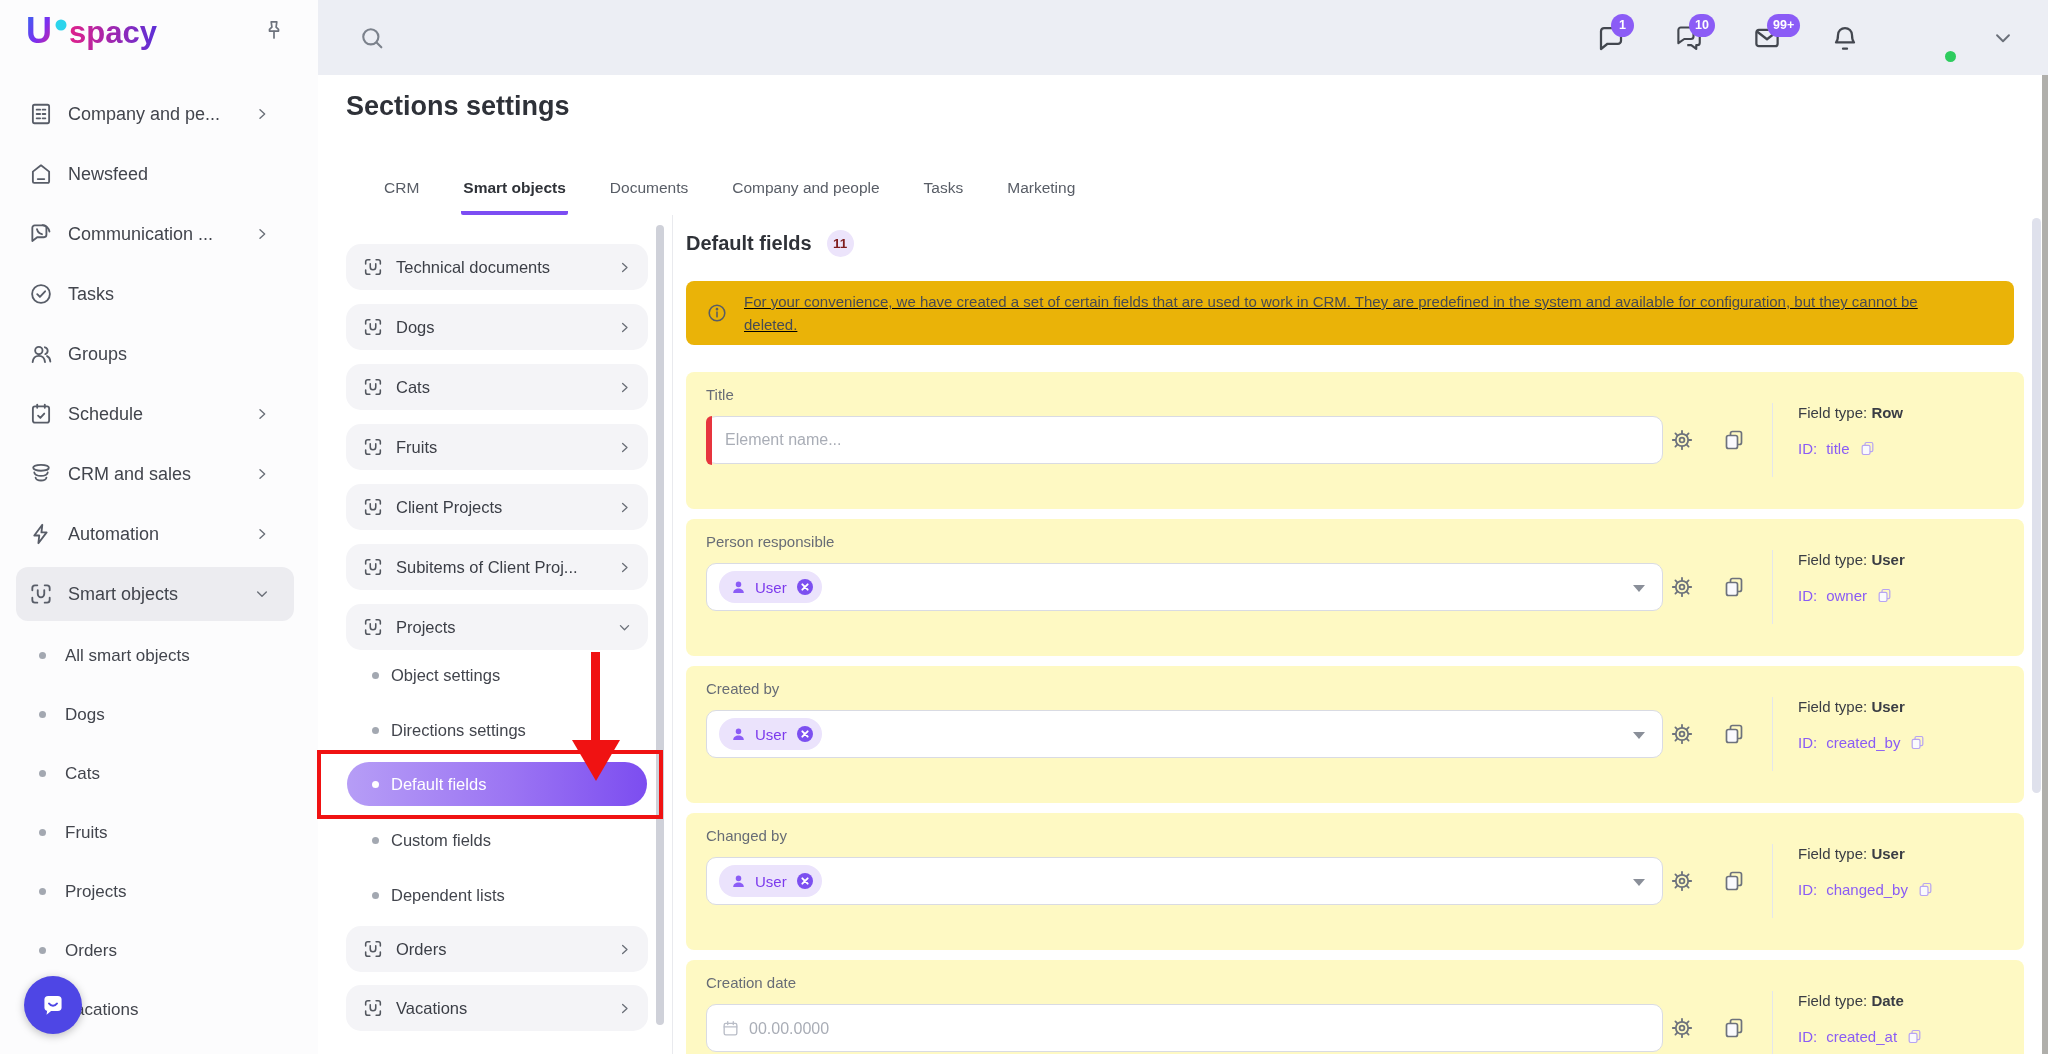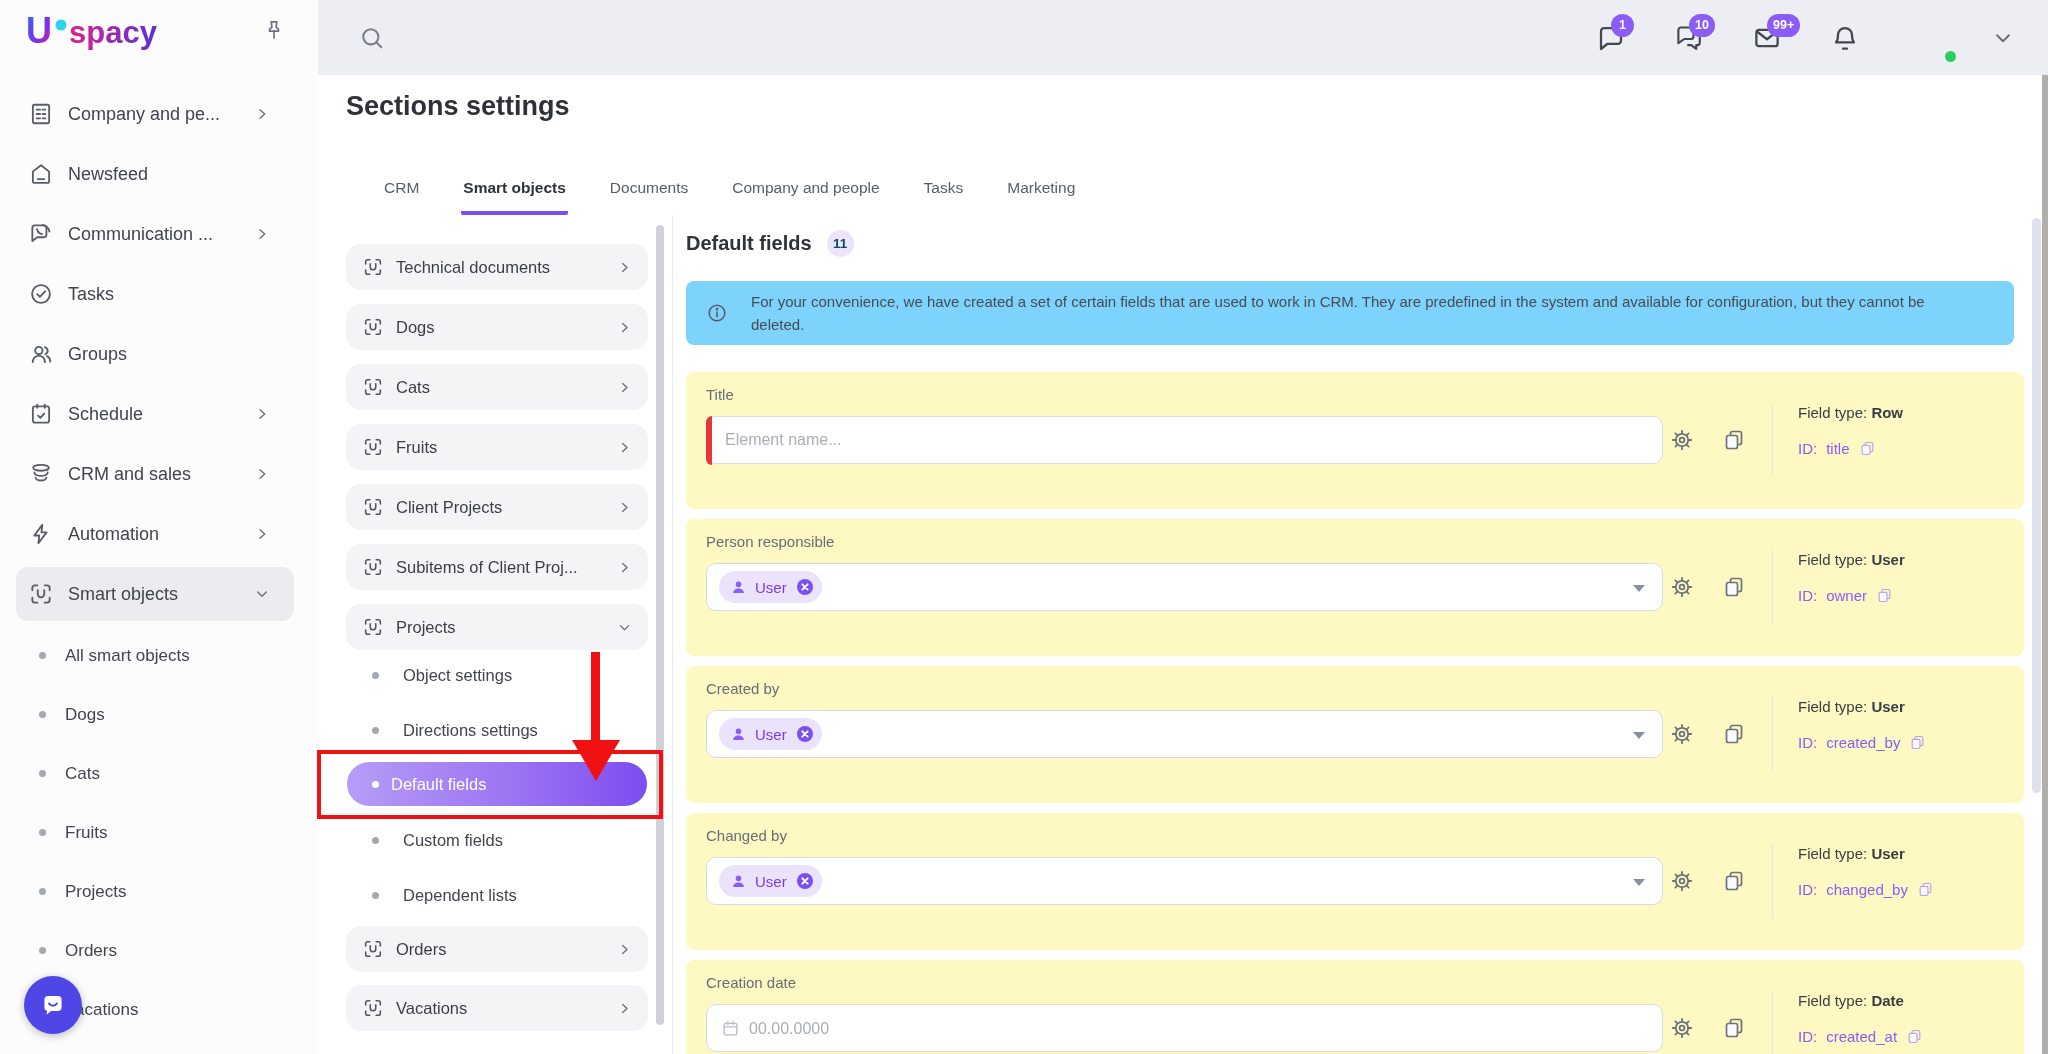--- a/index.html
+++ b/index.html
@@ -45,40 +45,40 @@
   .tab { font-size:15.5px; color:#585d66; padding:0 2px 14px 2px; border-bottom:4px solid transparent; border-radius:2px; cursor:pointer; }
   .tab.active { color:#2f3238; font-weight:bold; border-bottom-color:#7c4df3; }
 
   
   .vdivider { position:absolute; left:672px; top:215px; width:1px; height:839px; background:#e9eaee; }
   .panel { position:absolute; left:318px; top:215px; width:354px; height:839px; }
   .pill { position:absolute; left:28px; width:302px; height:46px; background:#f4f4f7; border-radius:15px; display:flex; align-items:center; padding:0 16px; gap:12px; cursor:pointer; }
   .pill .ic { width:22px; height:22px; color:#53575f; flex:0 0 auto; }
   .pill .lbl { font-size:16.5px; color:#3b3e46; white-space:nowrap; overflow:hidden; flex:1; }
   .pill .chev { width:15px; height:15px; color:#6a6f78; flex:0 0 auto; }
-  .child { position:absolute; left:54px; height:30px; display:flex; align-items:center; gap:24px; cursor:pointer; }
+  .child { position:absolute; left:54px; height:30px; display:flex; align-items:center; gap:12px; cursor:pointer; }
   .child .dot { width:7px; height:7px; border-radius:50%; background:#a3a8b1; }
   .child .lbl { font-size:16.5px; color:#42454d; white-space:nowrap; }
   .child-active { position:absolute; left:29px; width:300px; height:44px; border-radius:22px;
       background:linear-gradient(90deg,#b69df6 0%, #9b74f3 55%, #7c4df0 100%);
       display:flex; align-items:center; padding:0 16px 0 25px; gap:12px; cursor:pointer; }
   .child-active .dot { width:7px; height:7px; border-radius:50%; background:#fff; }
   .child-active .lbl { font-size:16.5px; color:#fff; white-space:nowrap; }
   .panel-scroll { position:absolute; left:338px; top:10px; width:8px; height:800px; border-radius:4px; background:#cfd1d9; cursor:pointer; }
 
   
   .anno-rect { position:absolute; left:317px; top:750px; width:346px; height:69px; border:4px solid #f01212; z-index:40; pointer-events:none; }
   .anno-shaft { position:absolute; left:591px; top:652px; width:9px; height:90px; background:#f01212; z-index:41; pointer-events:none; }
   .anno-head { position:absolute; left:572px; top:740px; width:0; height:0; border-left:24px solid transparent; border-right:24px solid transparent; border-top:41px solid #f01212; z-index:41; pointer-events:none; }
 
   
   .heading { position:absolute; left:686px; top:230px; display:flex; align-items:center; gap:15px; }
   .heading .t { font-size:20px; font-weight:bold; color:#2f3238; }
-  .count-badge { width:27px; height:27px; border-radius:50%; background:#ece4fb; color:#0c4a6e; font-size:13.5px; font-weight:bold; display:flex; align-items:center; justify-content:center; }
-  .infobox { position:absolute; left:686px; top:281px; width:1328px; height:64px; background:#7dd3fc; border-radius:8px; display:flex; align-items:center; gap:23px; padding:0 20px; }
+  .count-badge { width:27px; height:27px; border-radius:50%; background:#ece4fb; color:#7f1d1d; font-size:13.5px; font-weight:bold; display:flex; align-items:center; justify-content:center; }
+  .infobox { position:absolute; left:686px; top:281px; width:1328px; height:64px; background:#eab308; border-radius:8px; display:flex; align-items:center; gap:16px; padding:0 20px;text-decoration:underline; }
   .infobox .ic { width:22px; height:22px; color:#585d66; flex:0 0 auto; }
   .infobox .txt { font-size:15px; line-height:23px; color:#474b53; max-width:1190px; }
 
   .card { position:absolute; left:686px; width:1338px; height:137px; background:#fef9c3; border-radius:8px; }
   .card .flabel { position:absolute; left:20px; top:14px; font-size:15px; color:#686d76; }
   .ctrl { position:absolute; left:20px; top:44px; width:957px; height:48px; background:#fff; border:1.5px solid #d9dbe3; border-radius:10px; display:flex; align-items:center; }
   .ctrl.error::before { content:""; position:absolute; left:-1.5px; top:-1.5px; bottom:-1.5px; width:6px; background:#e7353e; border-radius:10px 0 0 10px; }
   .ctrl input { width:100%; height:100%; border:none; outline:none; background:transparent; font-size:16px; color:#3b3e46; padding:0 18px; font-family:"Liberation Sans",sans-serif; }
   .ctrl input::placeholder { color:#a9adb6; }
   .chip { margin-left:12px; height:32px; border-radius:16px; background:#ebe3fc; display:flex; align-items:center; gap:8px; padding:0 7px 0 11px; cursor:pointer; }

